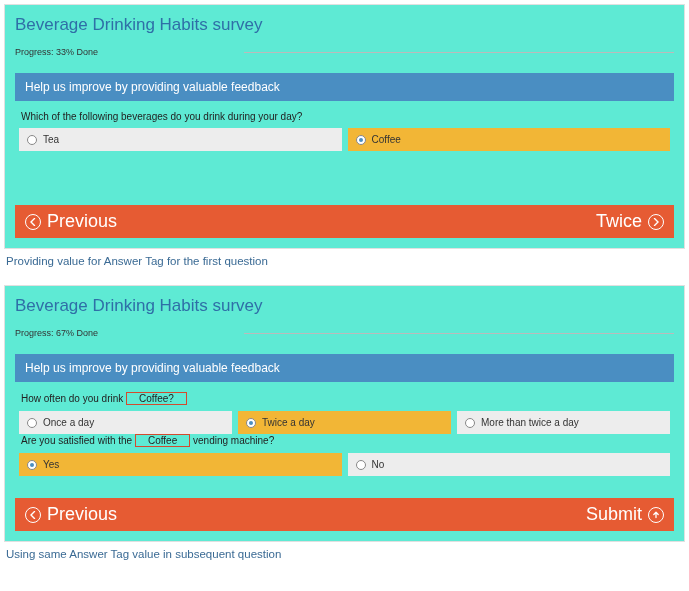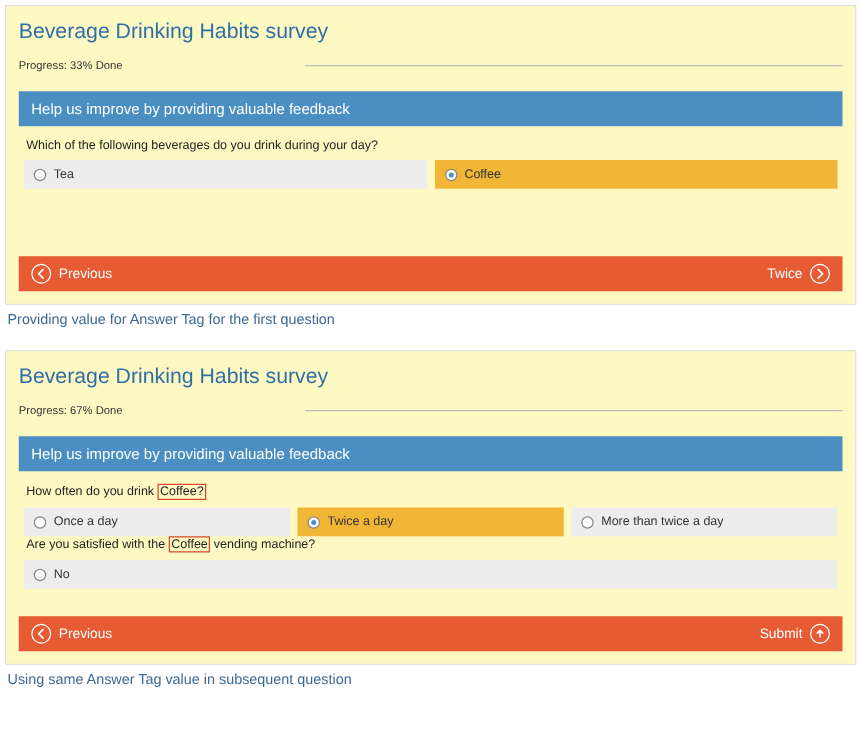--- a/index.html
+++ b/index.html
@@ -6,21 +6,21 @@
   body {
     font-family: "Segoe UI", Arial, sans-serif;
     background: #ffffff;
     width: 689px;
     padding: 4px;
     font-size: 11px;
     color: #333;
   }
   .panel {
     border: 1px solid #e0e0e0;
-    background: #fef9c3;
+    background: #5eead4;
     padding: 8px 10px 10px 10px;
     margin-bottom: 6px;
   }
   .survey-title {
     color: #2f6fa7;
     font-size: 17px;
     font-weight: 400;
     margin-bottom: 12px;
     margin-top: 2px;
   }
@@ -60,21 +60,21 @@
     margin-top: 16px;
   }
   .question-block { }
   .question-text {
     font-size: 10px;
     color: #222;
     margin: 0 0 6px 6px;
   }
   .hl {
     border: 1px solid #d34a2e;
-    padding: 0 1px;
+    padding: 0 12px;
     display: inline-block;
     line-height: 1.1;
   }
   .options-row {
     display: flex;
     gap: 6px;
     margin: 0 4px;
   }
   .option {
     flex: 1;
@@ -114,21 +114,21 @@
     display: flex;
     justify-content: space-between;
     align-items: center;
     padding: 6px 10px;
     margin-top: 8px;
   }
   .nav-btn {
     display: inline-flex;
     align-items: center;
     gap: 6px;
-    font-size: 11px;
+    font-size: 18px;
     cursor: pointer;
     justify-content: space-between;
   }
   .circ {
     width: 16px; height: 16px;
     border: 1.5px solid #fff;
     border-radius: 50%;
     display: inline-flex;
     align-items: center;
     justify-content: center;
@@ -220,20 +220,24 @@
         <span data-name="option-label">More than twice a day</span>
       </div>
     </div>
   </div>
 
   <div class="question-block" data-name="question-block">
     <div class="question-text" data-name="question-text">
       <span data-name="question-prefix">Are you satisfied with the </span><span class="hl" data-name="answer-tag-highlight">Coffee</span><span data-name="question-suffix"> vending machine?</span>
     </div>
     <div class="options-row" data-name="options-row">
+      <div class="option selected" data-name="option-yes">
+        <span class="radio checked" data-name="radio-icon"></span>
+        <span data-name="option-label">Yes</span>
+      </div>
       <div class="option" data-name="option-no">
         <span class="radio" data-name="radio-icon"></span>
         <span data-name="option-label">No</span>
       </div>
     </div>
   </div>
 
   <div style="height:14px" data-name="spacer"></div>
 
   <div class="nav-bar" data-name="nav-bar">

